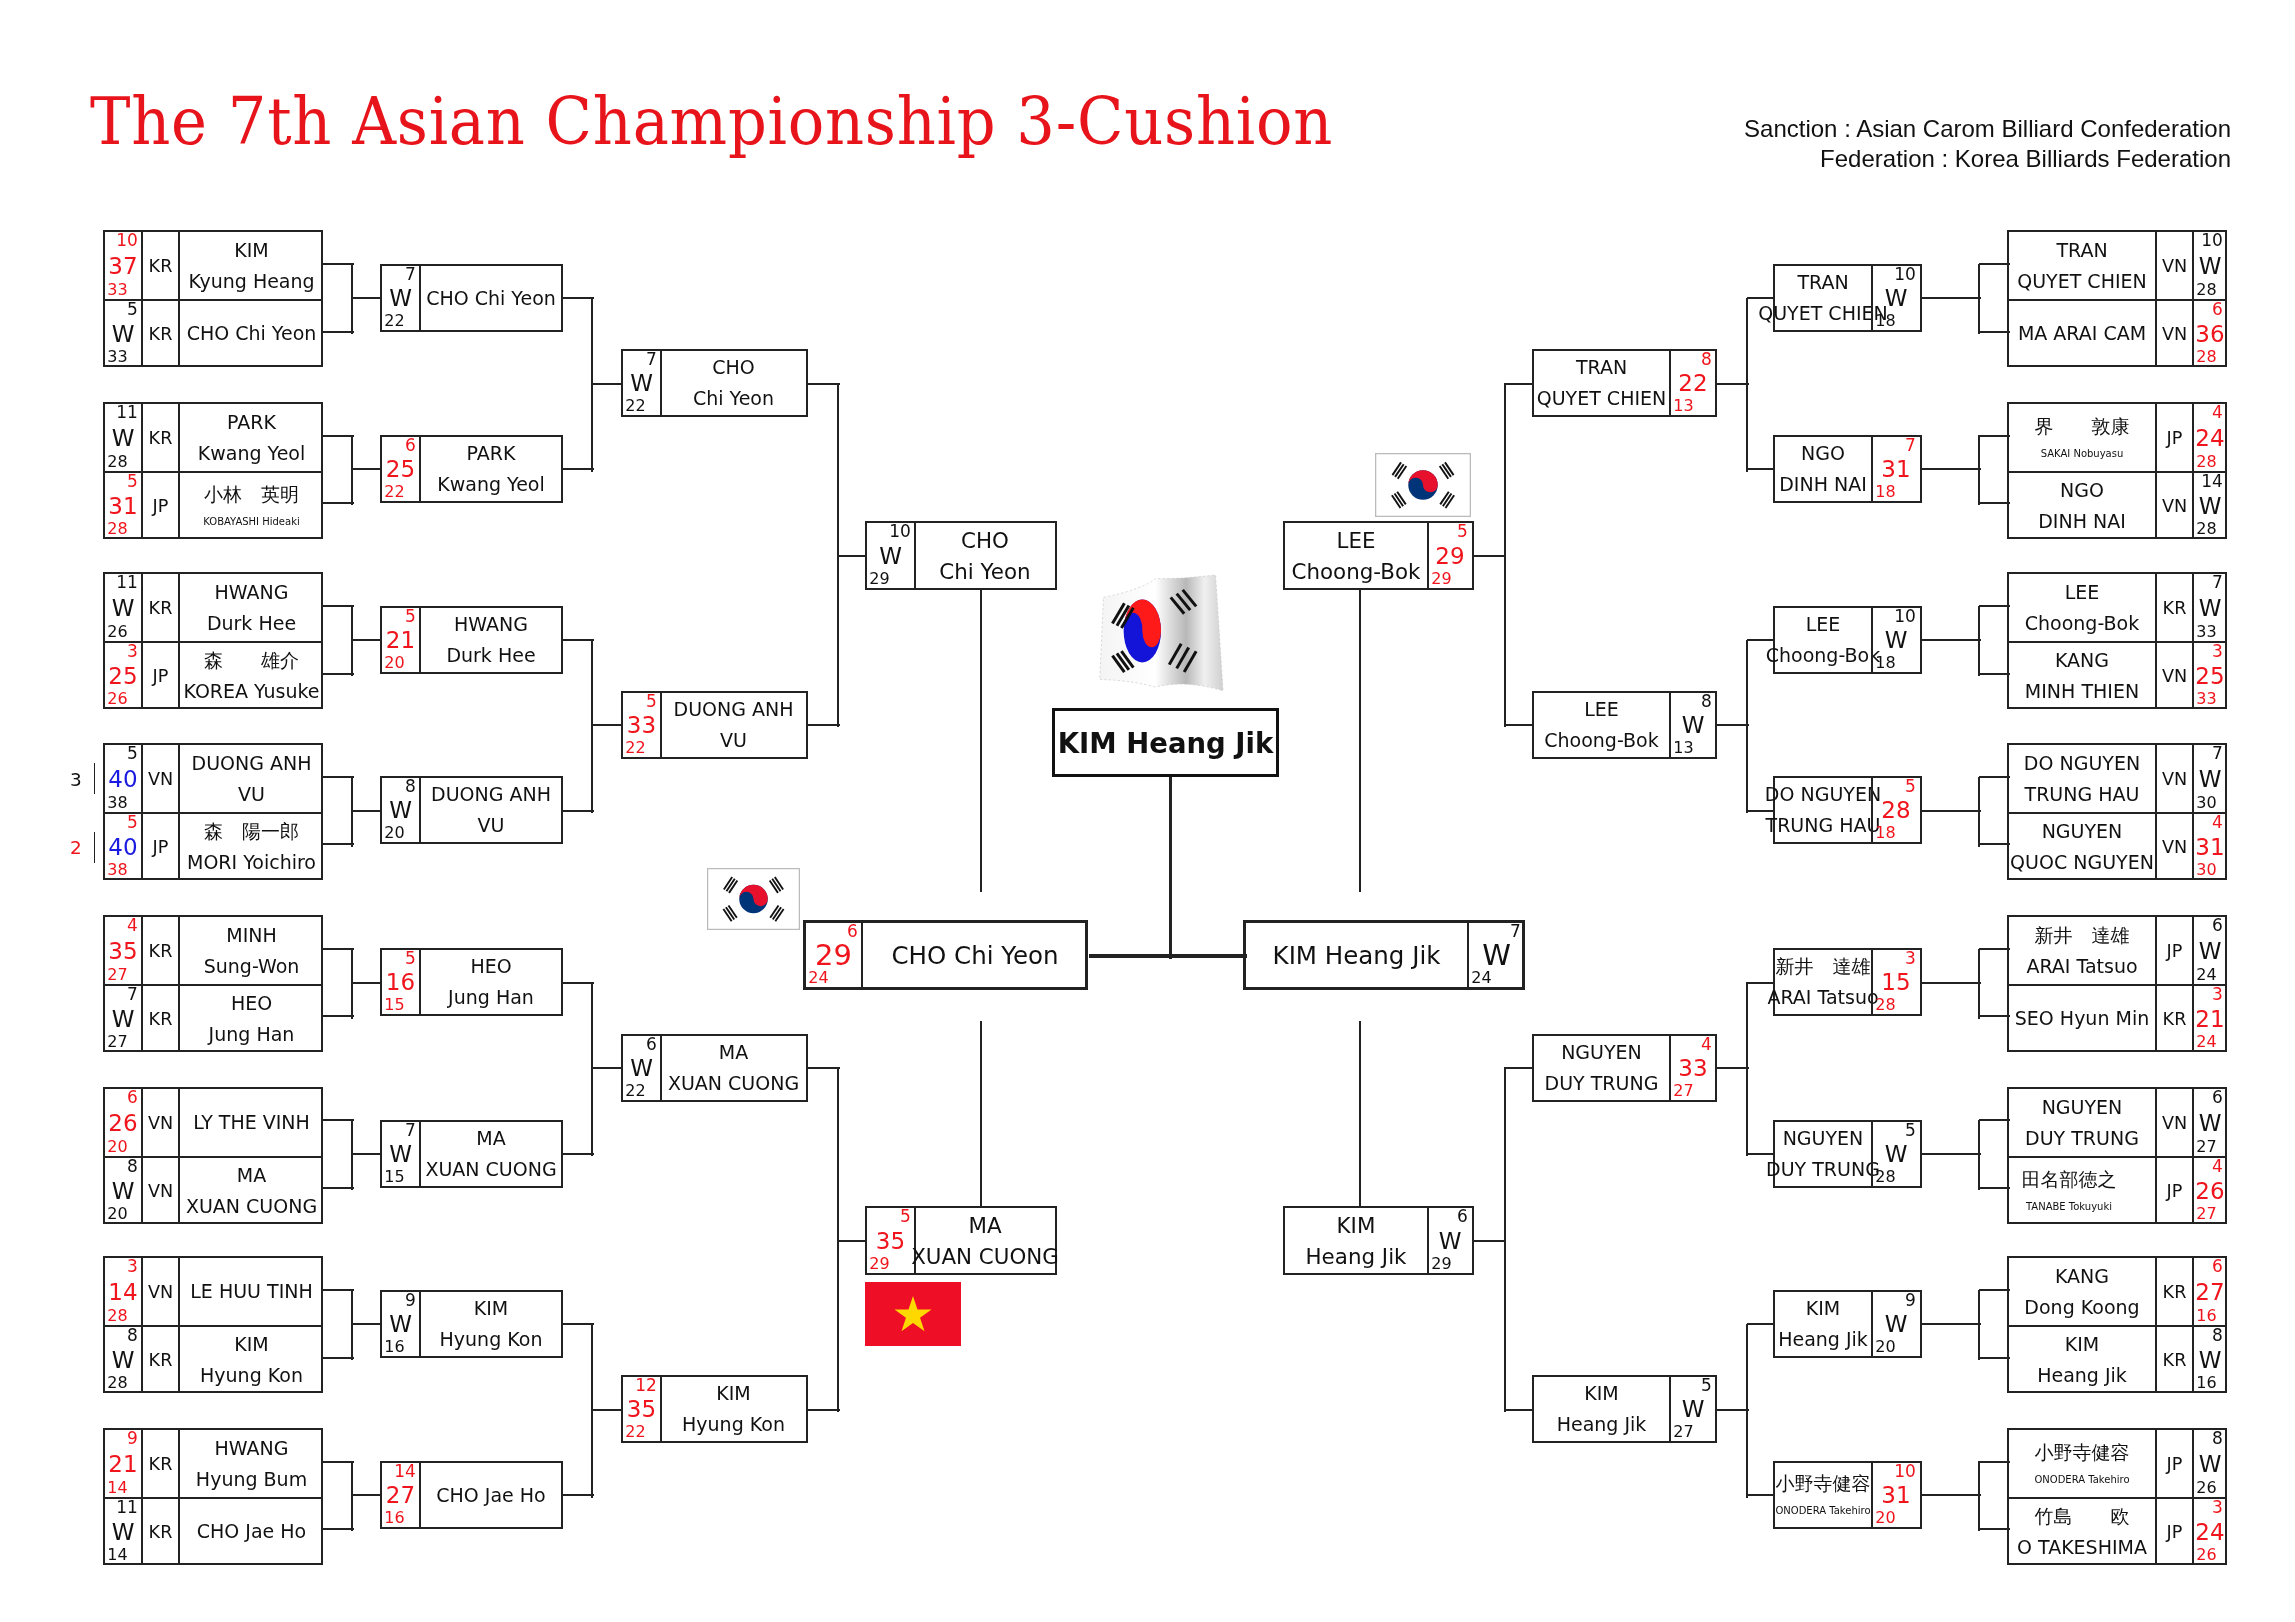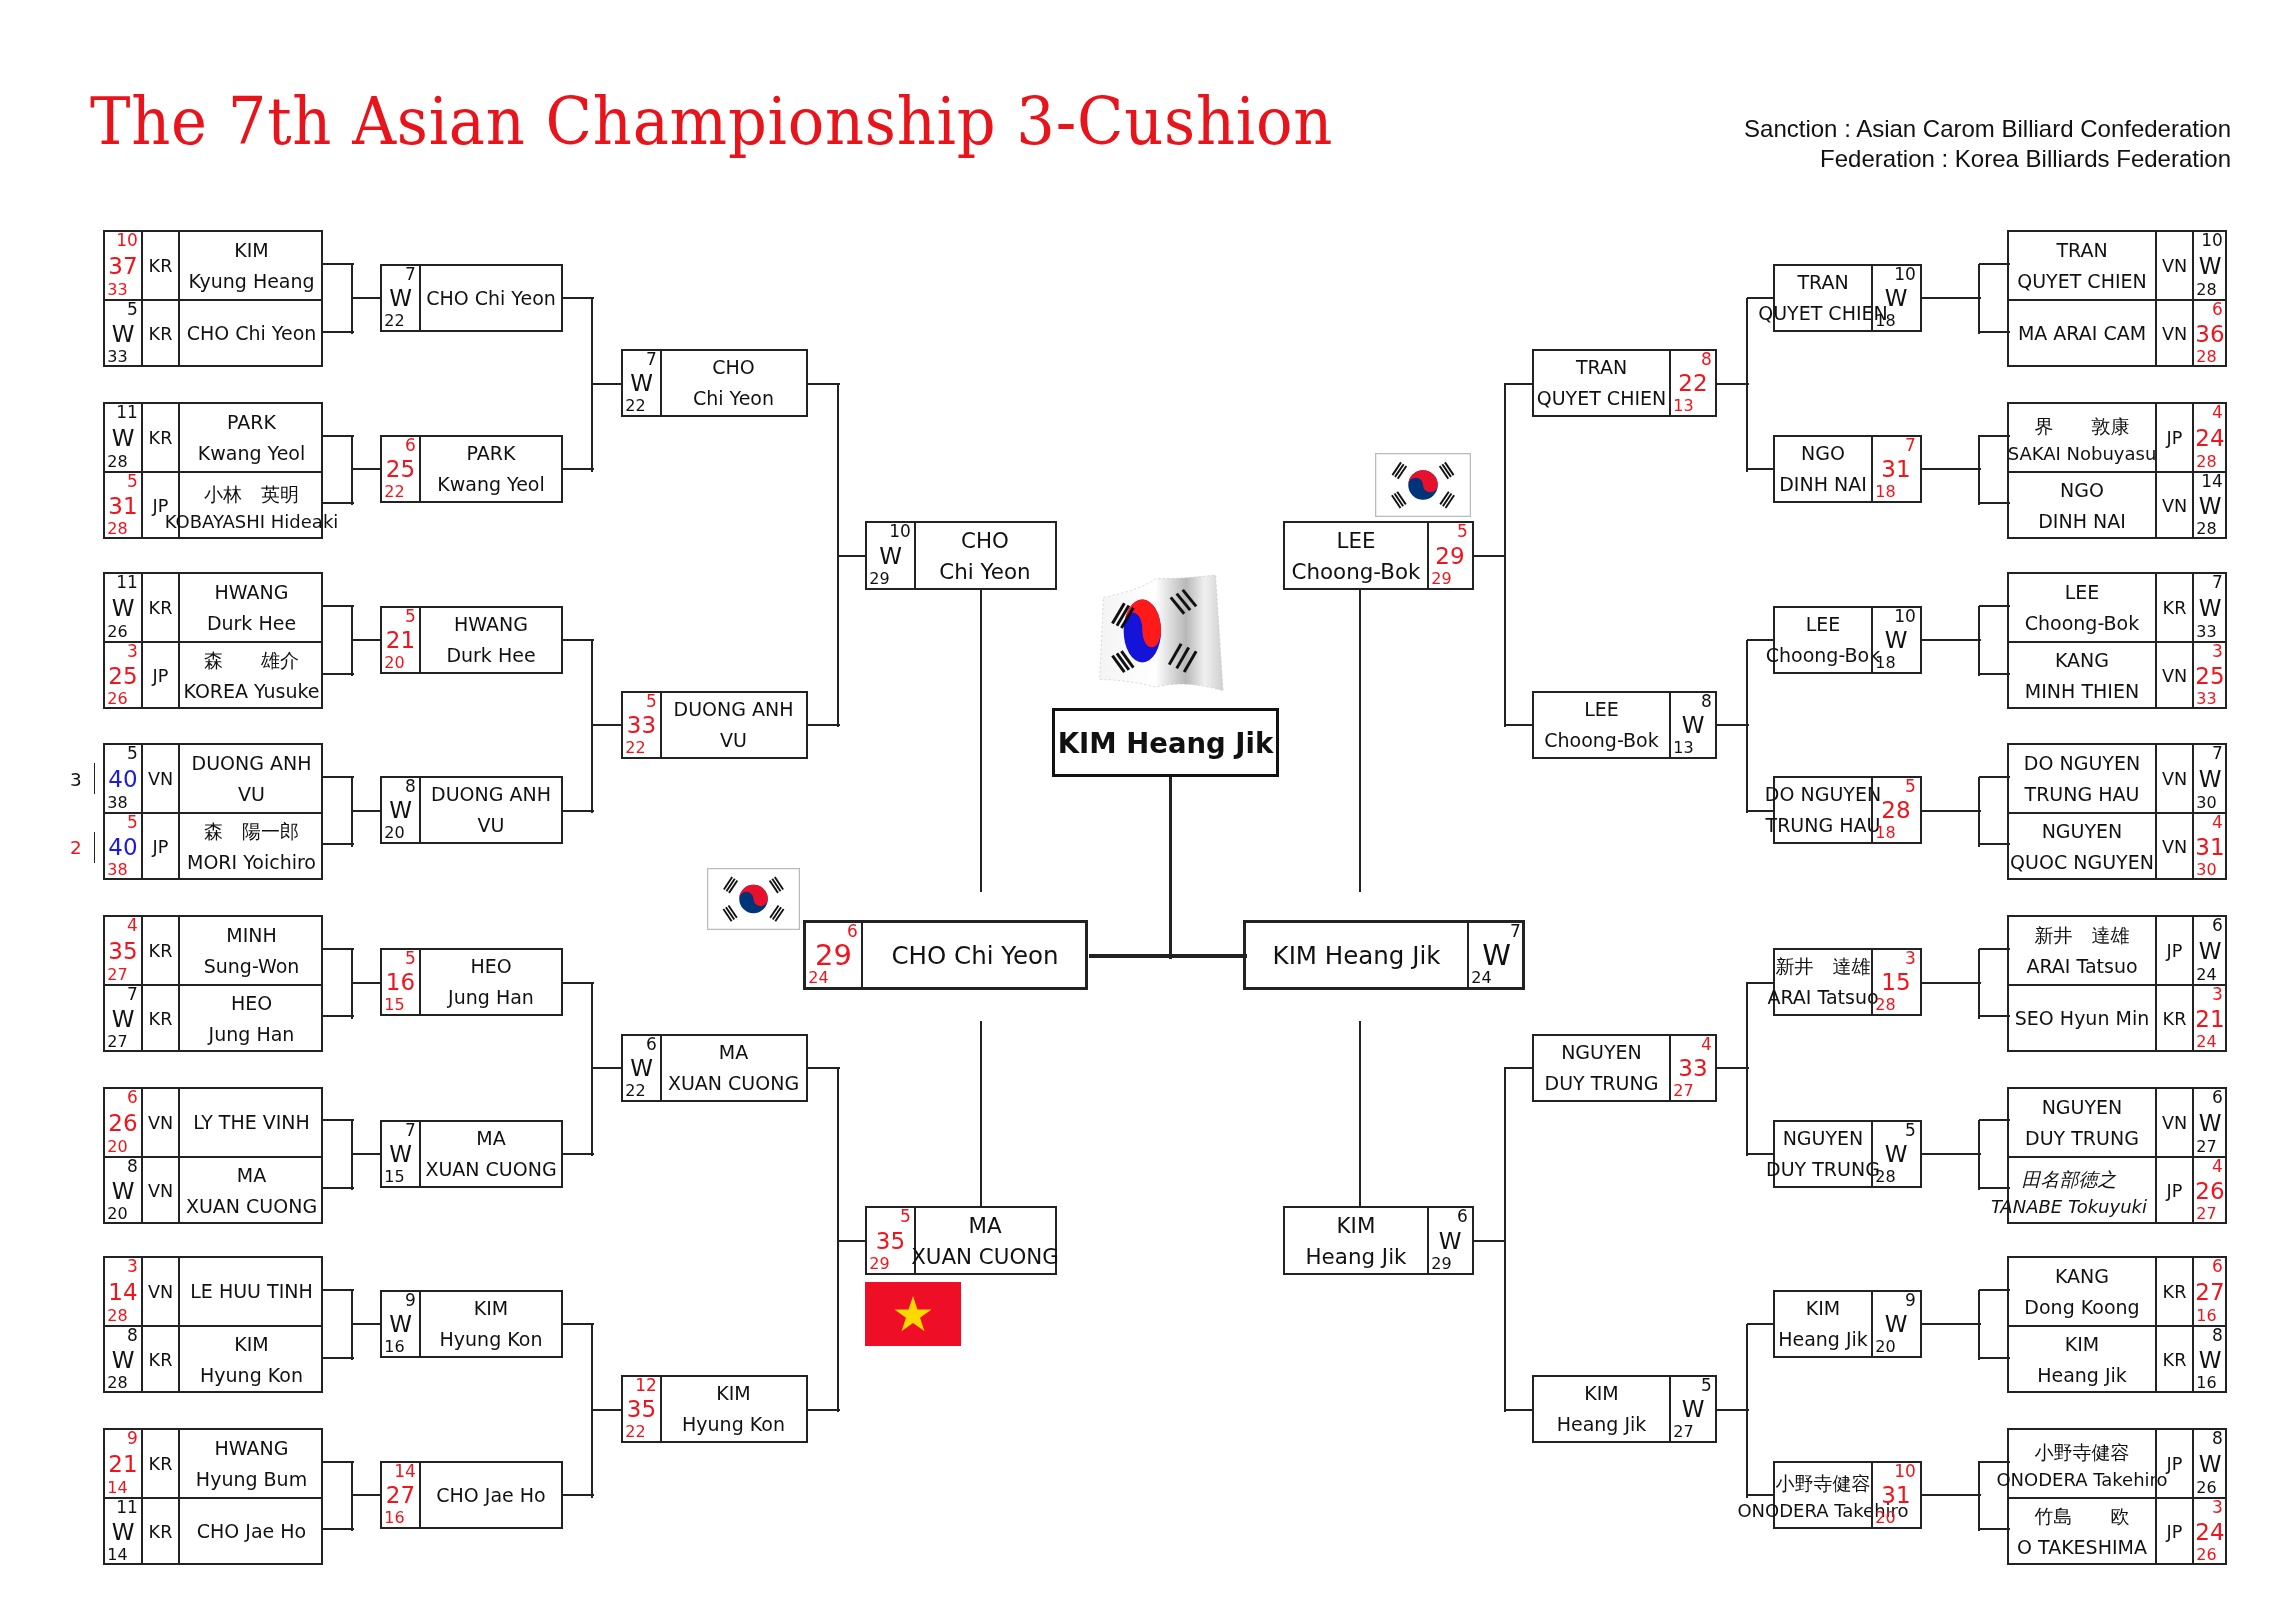--- a/index.html
+++ b/index.html
@@ -5,21 +5,21 @@
   html,body{margin:0;padding:0;background:#fff;}
   #canvas{position:relative;width:2295px;height:1623px;background:#fff;overflow:hidden;font-family:"DejaVu Sans","Liberation Sans",sans-serif;color:#111;}
   .title{position:absolute;left:90px;top:83px;font-family:"DejaVu Serif","Liberation Serif",serif;font-size:66px;color:#e8141b;letter-spacing:0.8px;white-space:nowrap;transform:scaleX(0.92);transform-origin:left top;}
   .info{position:absolute;right:64px;text-align:right;font-family:"Liberation Sans",sans-serif;font-size:24px;color:#111;white-space:nowrap;}
   .box{position:absolute;border:2.3px solid #222;box-sizing:border-box;background:#fff;}
   .row{position:absolute;left:0;right:0;box-sizing:border-box;}
   .cell{position:absolute;top:0;bottom:0;box-sizing:border-box;}
   .vline{border-left:2.3px solid #222;}
   .hline{border-top:2.3px solid #222;}
   .name{display:flex;flex-direction:column;align-items:center;justify-content:center;text-align:center;font-size:19px;line-height:31px;white-space:nowrap;}
-  .name .small{font-size:18px;line-height:23px;}
+  .name .small{font-size:10px;line-height:23px;}
   .country{display:flex;align-items:center;justify-content:center;font-size:17.6px;}
   .score .top{position:absolute;right:3.1px;top:-1.5px;font-size:17px;line-height:18.4px;}
   .score .mid{position:absolute;left:0;right:0;top:50%;transform:translateY(-50%);text-align:center;font-size:23px;}
   .score .bot{position:absolute;left:2.3px;bottom:0;font-size:16px;line-height:18.4px;}
   .red{color:#f0141c;}
   .blue{color:#1a1ae0;}
   .blk{color:#111;}
   .wire{position:absolute;background:#222;}
   .final-box{border-width:3.8px;}
   .champ{position:absolute;border:3.8px solid #111;box-sizing:border-box;display:flex;align-items:center;justify-content:center;font-weight:bold;font-size:27.5px;}
@@ -618,21 +618,21 @@
             <span>DUY TRUNG</span>
           </div>
           <div class="cell country vline" style="left: 146px; width: 37px;">VN</div>
           <div class="cell score vline" style="left: 183px; width: 34px;">
             <span class="top blk">6</span>
             <span class="mid blk">W</span>
             <span class="bot blk">27</span>
           </div>
         </div>
         <div class="row hline" style="top: 67px; height: 67px;">
-          <div class="cell name" style="left: 0px; width: 120px; font-style: italic;">
+          <div class="cell name" style="left: 0px; width: 120px;">
             <span>田名部徳之</span>
             <span class="small">TANABE Tokuyuki</span>
           </div>
           <div class="cell country vline" style="left: 146px; width: 37px;">JP</div>
           <div class="cell score vline" style="left: 183px; width: 34px;">
             <span class="top red">4</span>
             <span class="mid red">26</span>
             <span class="bot red">27</span>
           </div>
         </div>

